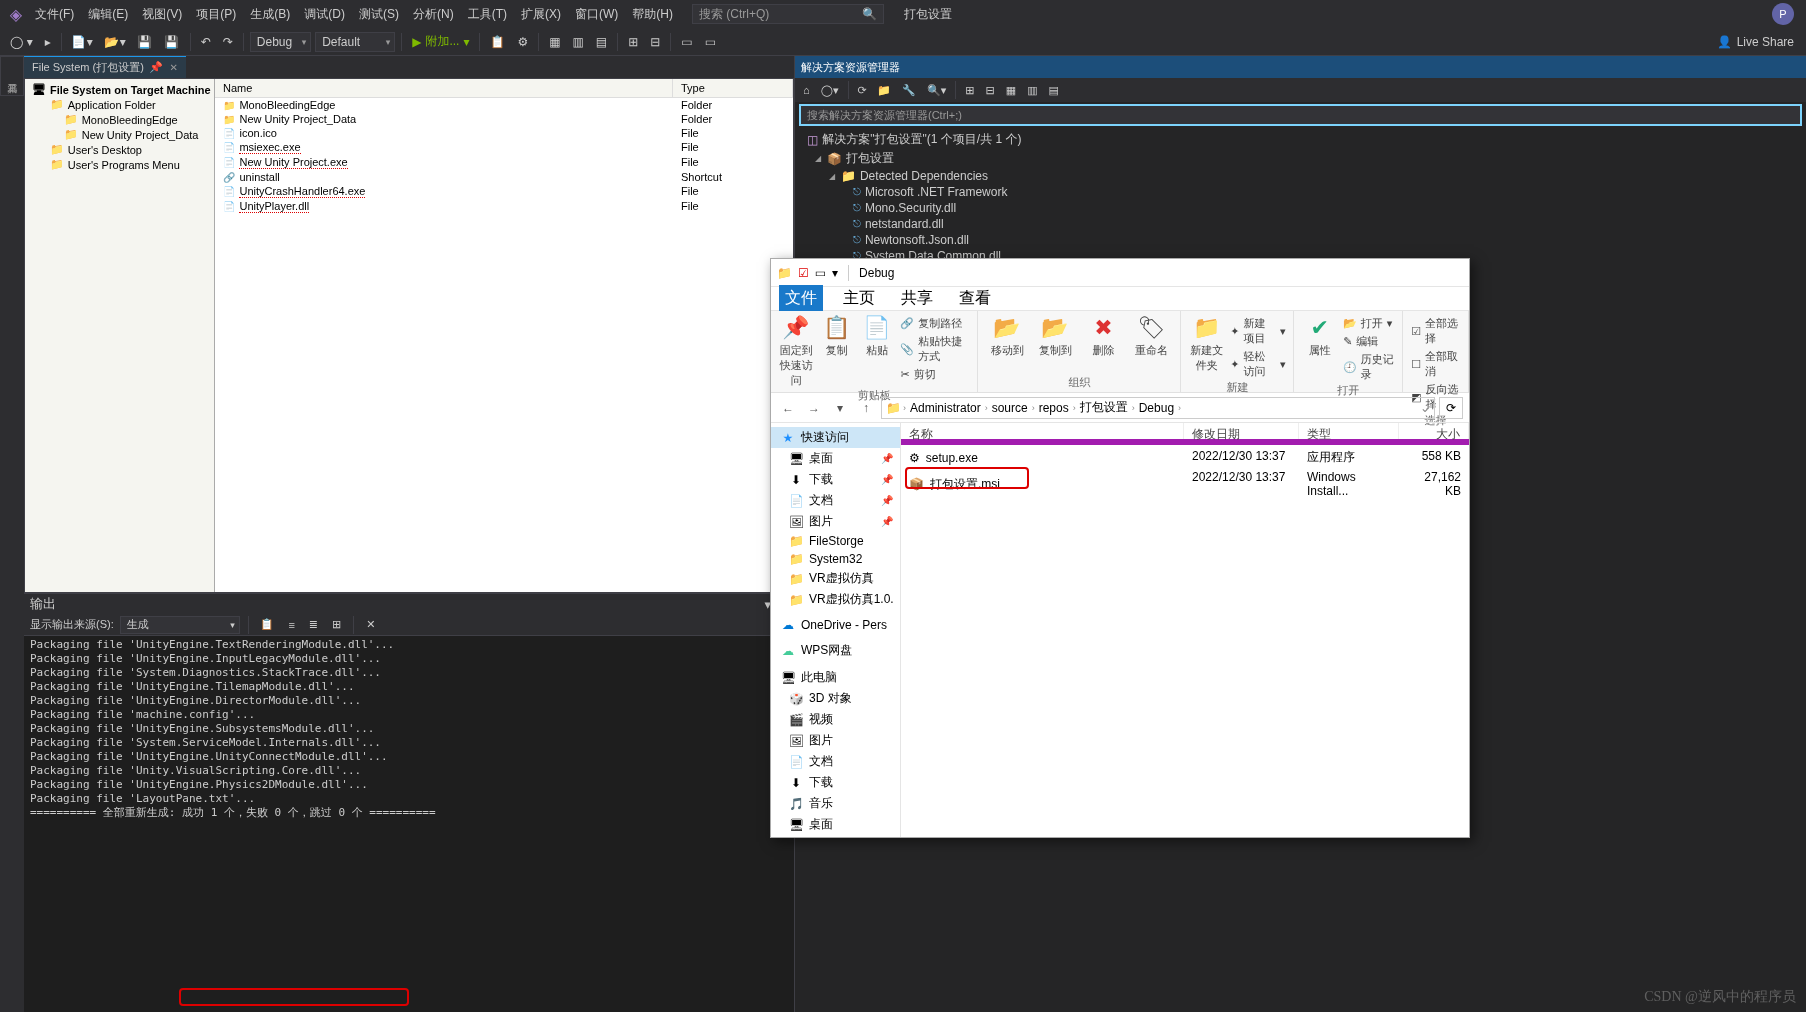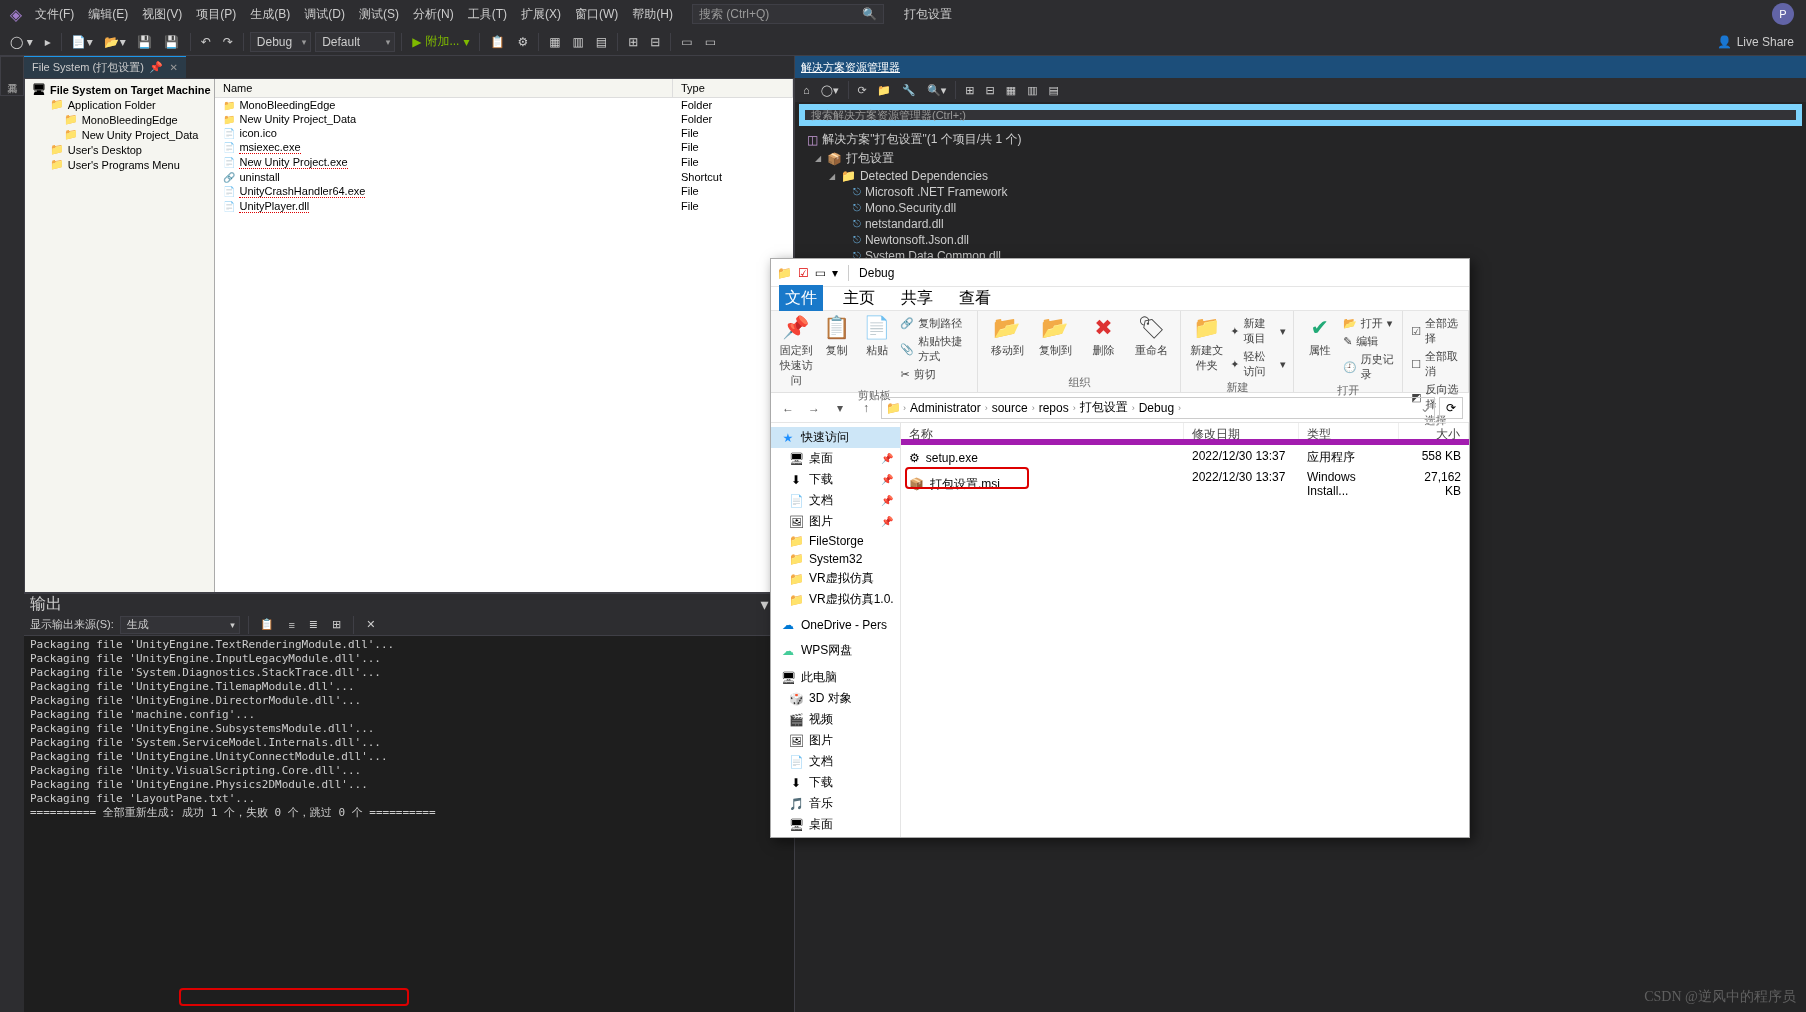--- a/index.html
+++ b/index.html
@@ -51,33 +51,33 @@
 .fs-list-body { }
 .fs-row { display:flex; }
 .fs-row > div { padding:1px 8px; }
 .fs-row .fs-col-name { display:flex; align-items:center; gap:4px; }
 .underline-red { border-bottom:1px dotted #d00; }
 .file-icon { color:#666; font-size:10px; }
 .folder-small { color:#dcb67a; font-size:10px; }
 
 
 .out-panel { flex:1; background:#1e1e1e; border-top:1px solid #3f3f46; display:flex; flex-direction:column; min-height:0; position:relative; }
-.out-title { height:20px; background:#2d2d30; padding:0 6px; display:flex; align-items:center; justify-content:space-between; color:#ccc; font-size:16px;gap:28px; }
+.out-title { height:20px; background:#2d2d30; padding:0 6px; display:flex; align-items:center; justify-content:space-between; color:#ccc; font-size:13px;gap:28px; }
 .out-toolbar { height:22px; background:#2d2d30; display:flex; align-items:center; padding:0 6px; gap:6px; font-size:11px; border-bottom:1px solid #3f3f46; }
 .out-combo { height:18px; background:#333337; border:1px solid #3f3f46; color:#ccc; padding:0 18px 0 6px; position:relative; min-width:120px; display:flex; align-items:center; }
 .out-combo::after { content:"▾"; position:absolute; right:4px; font-size:9px; }
 .out-body { flex:1; overflow:hidden; background:#1e1e1e; color:#ccc; font-family:Consolas,monospace; font-size:11px; padding:2px 6px; line-height:14px; white-space:pre; }
 .out-highlight { position:absolute; border:2px solid #d00; border-radius:4px; left:155px; bottom:6px; width:230px; height:18px; pointer-events:none; }
 
 
 .sol-exp { position:absolute; right:0; top:56px; width:1012px; bottom:0; background:#252526; border-left:1px solid #3f3f46; display:flex; flex-direction:column; }
-.sol-exp-hdr { height:22px; background:#1c4e7a; color:#fff; padding:0 6px; display:flex; align-items:center; font-size:11px;text-decoration:underline; }
+.sol-exp-hdr { height:22px; background:#1c4e7a; color:#fff; padding:0 6px; display:flex; align-items:center; font-size:11px; }
 .sol-tb { height:24px; background:#2d2d30; display:flex; align-items:center; padding:0 4px; gap:3px; }
 .sol-tb .tb-btn { font-size:11px; }
-.sol-search { height:22px; background:#333337; border:6px solid #7dd3fc; color:#999; margin:2px 4px; padding:0 6px; display:flex; align-items:center; font-size:11px; }
+.sol-search { height:22px; background:#333337; border:2px solid #7dd3fc; color:#999; margin:2px 4px; padding:0 6px; display:flex; align-items:center; font-size:11px; }
 .sol-tree { flex:1; background:#252526; color:#ccc; font-size:12px; padding:2px 0; }
 .sol-item { padding:1px 4px; display:flex; align-items:center; gap:4px; white-space:nowrap; }
 .sol-item .tw { display:inline-block; }
 .caret { font-size:8px; color:#999; width:10px; text-align:center; }
 .sol-sln-icon { color:#c79bd8; }
 .sol-proj-icon { color:#d7ba7d; }
 .sol-fold-icon { color:#d7ba7d; }
 .sol-dll-icon { color:#6ab0de; font-size:10px; }
 
 

